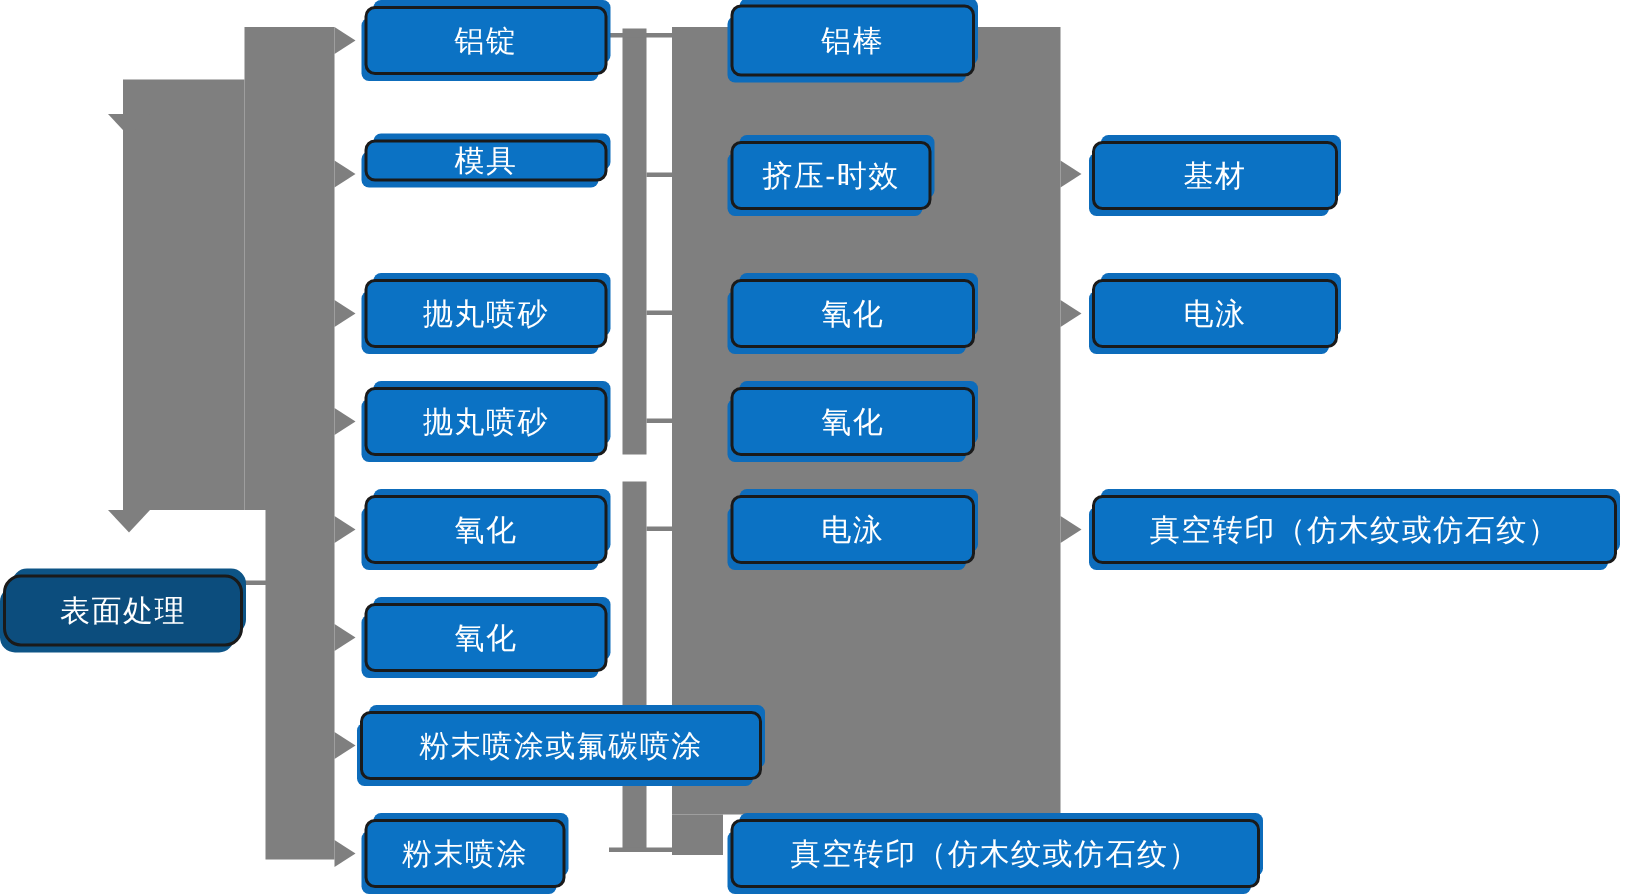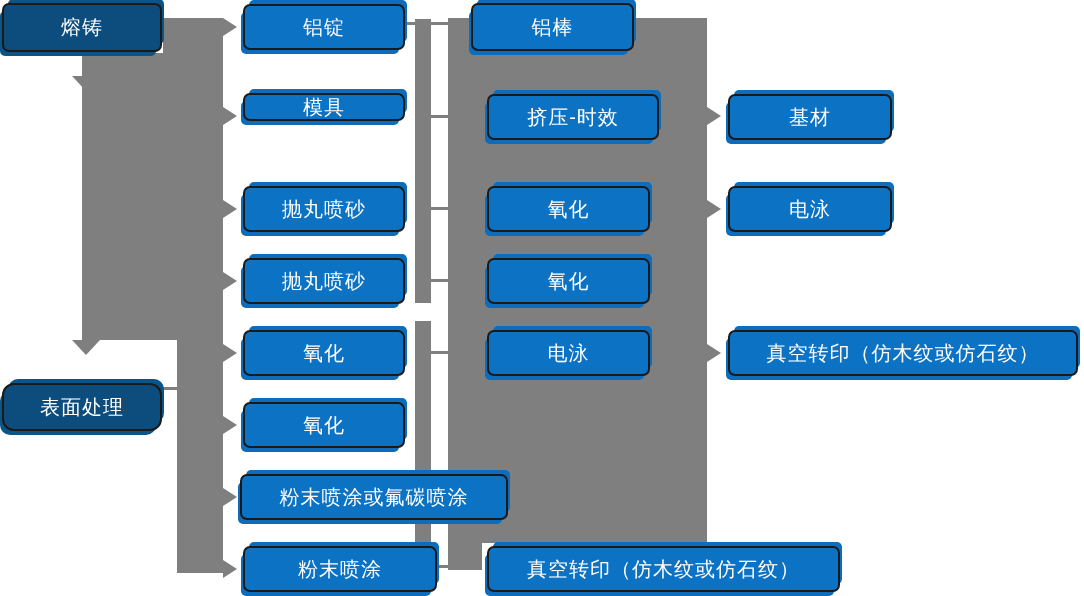--- a/index.html
+++ b/index.html
@@ -79,34 +79,33 @@
   <div class="bar" style="left:431px;top:351px;width:21px;height:3px;"></div>
   <div class="bar" style="left:406px;top:565px;width:46px;height:3px;"></div>
 
   <div class="bar" style="left:448px;top:18px;width:259px;height:525px;"></div>
   <div class="bar" style="left:448px;top:543px;width:34px;height:27px;"></div>
 
   <div class="arrow-right" style="left:707px;top:107px;"></div>
   <div class="arrow-right" style="left:707px;top:200px;"></div>
   <div class="arrow-right" style="left:707px;top:344px;"></div>
 
-  <div class="box stage-box" style="left:2px;top:3px;width:160px;height:49px;">熔铸</div>
   <div class="box stage-box" style="left:2px;top:383px;width:160px;height:48px;border-radius:12px;">表面处理</div>
 
   <div class="box step" style="left:243px;top:4px;width:162px;height:46px;">铝锭</div>
   <div class="box step" style="left:243px;top:93px;width:162px;height:28px;">模具</div>
   <div class="box step" style="left:243px;top:186px;width:162px;height:46px;">抛丸喷砂</div>
   <div class="box step" style="left:243px;top:258px;width:162px;height:46px;">抛丸喷砂</div>
   <div class="box step" style="left:243px;top:330px;width:162px;height:46px;">氧化</div>
   <div class="box step" style="left:243px;top:402px;width:162px;height:46px;">氧化</div>
   <div class="box step" style="left:240px;top:474px;width:268px;height:46px;">粉末喷涂或氟碳喷涂</div>
-  <div class="box step" style="left:243px;top:546px;width:194px;height:46px;">粉末喷涂</div>
+  <div class="box step" style="left:243px;top:546px;width:134px;height:46px;">粉末喷涂</div>
 
-  <div class="box step" style="left:471px;top:3px;width:163px;height:48px;text-align:right;">铝棒</div>
-  <div class="box step" style="left:487px;top:94px;width:172px;height:46px;">挤压-时效</div>
+  <div class="box step" style="left:487px;top:3px;width:163px;height:48px;text-align:right;">铝棒</div>
+  <div class="box step" style="left:487px;top:94px;width:134px;height:46px;">挤压-时效</div>
   <div class="box step" style="left:487px;top:186px;width:163px;height:46px;">氧化</div>
   <div class="box step" style="left:487px;top:258px;width:163px;height:46px;">氧化</div>
   <div class="box step" style="left:487px;top:330px;width:163px;height:46px;">电泳</div>
   <div class="box step" style="left:487px;top:546px;width:353px;height:46px;">真空转印（仿木纹或仿石纹）</div>
 
   <div class="box step" style="left:728px;top:94px;width:164px;height:46px;">基材</div>
   <div class="box step" style="left:728px;top:186px;width:164px;height:46px;">电泳</div>
   <div class="box step" style="left:728px;top:330px;width:350px;height:46px;">真空转印（仿木纹或仿石纹）</div>
 
 </div>

